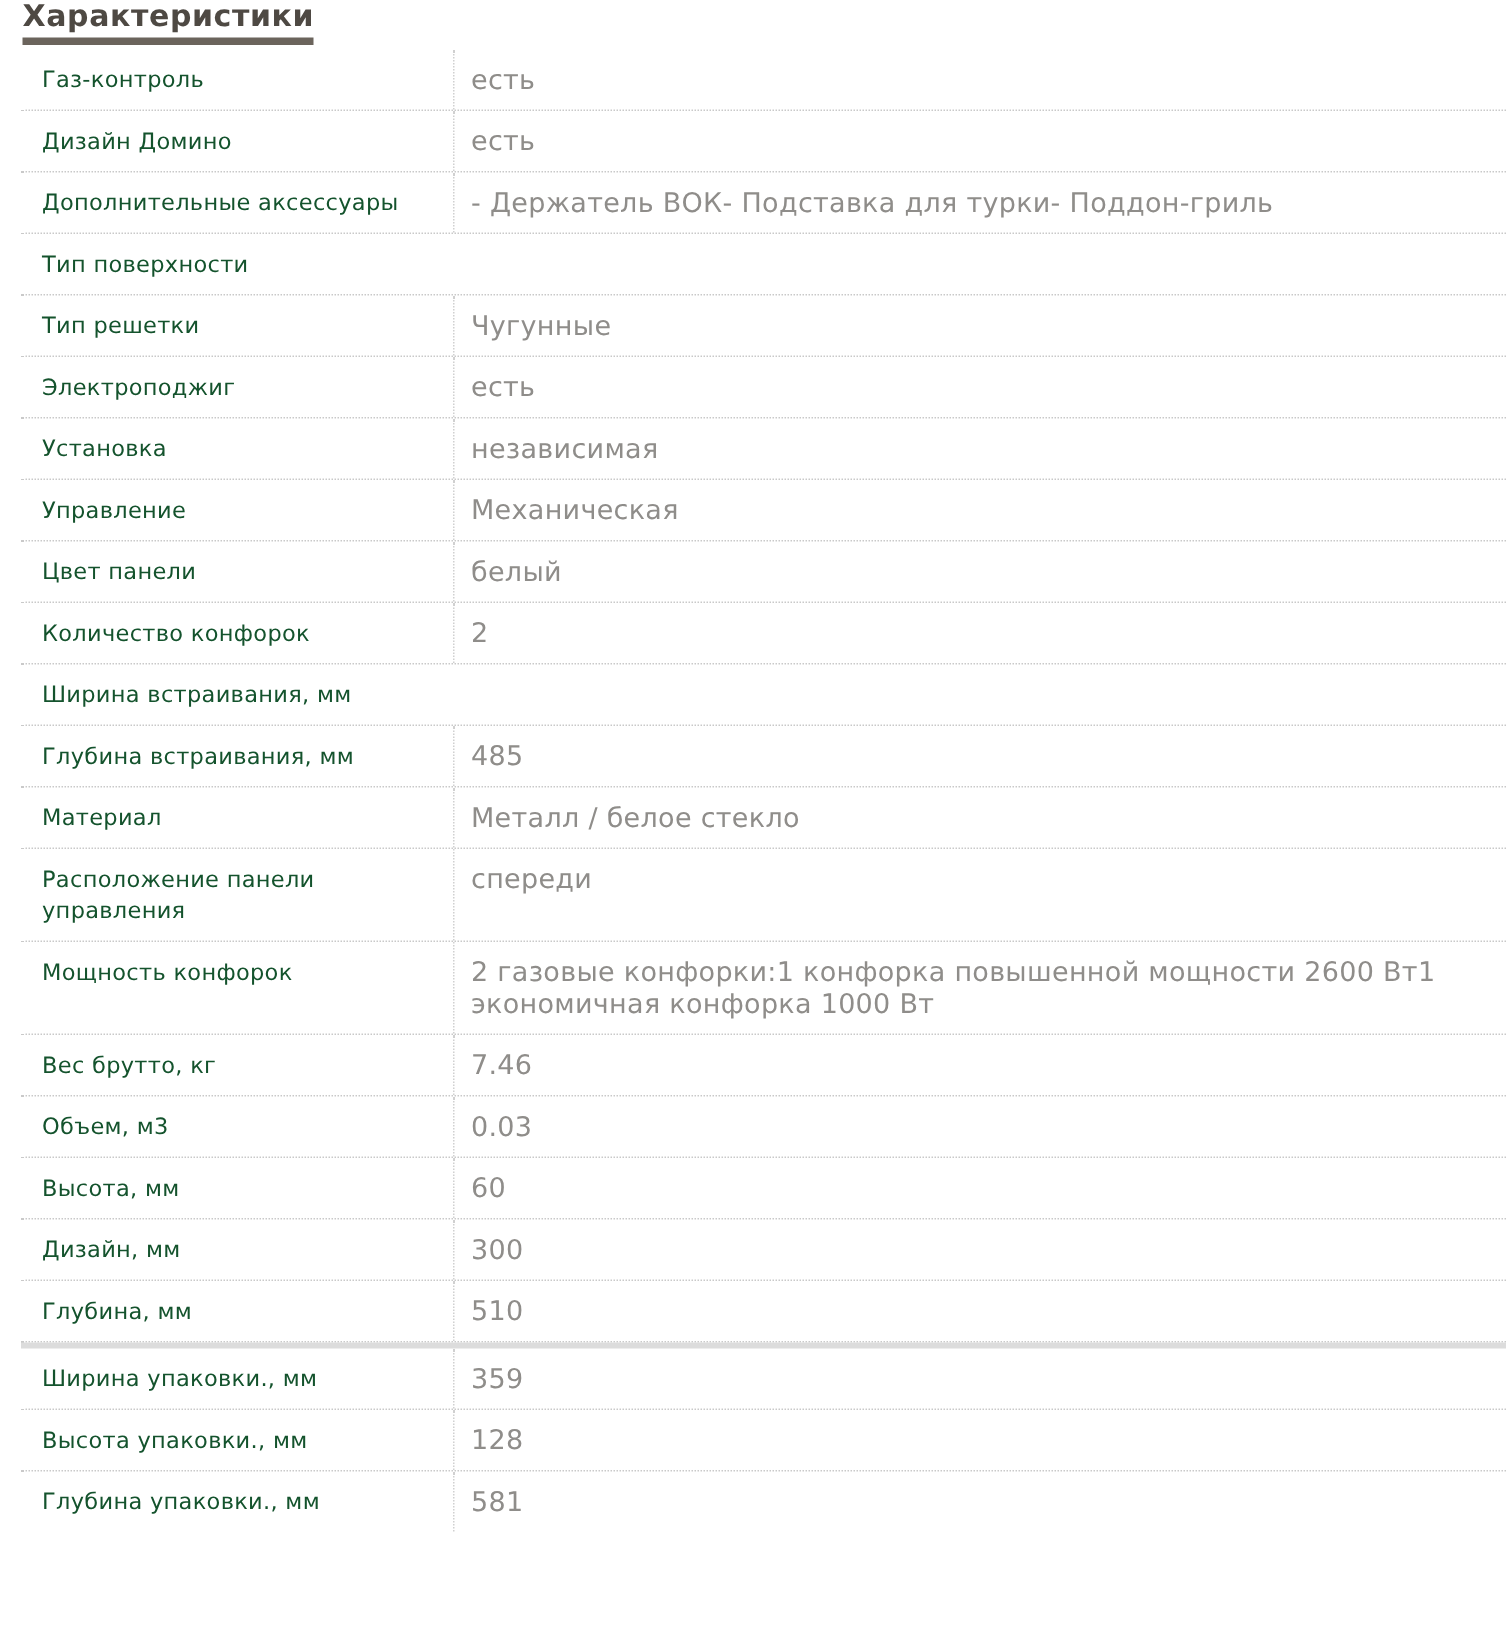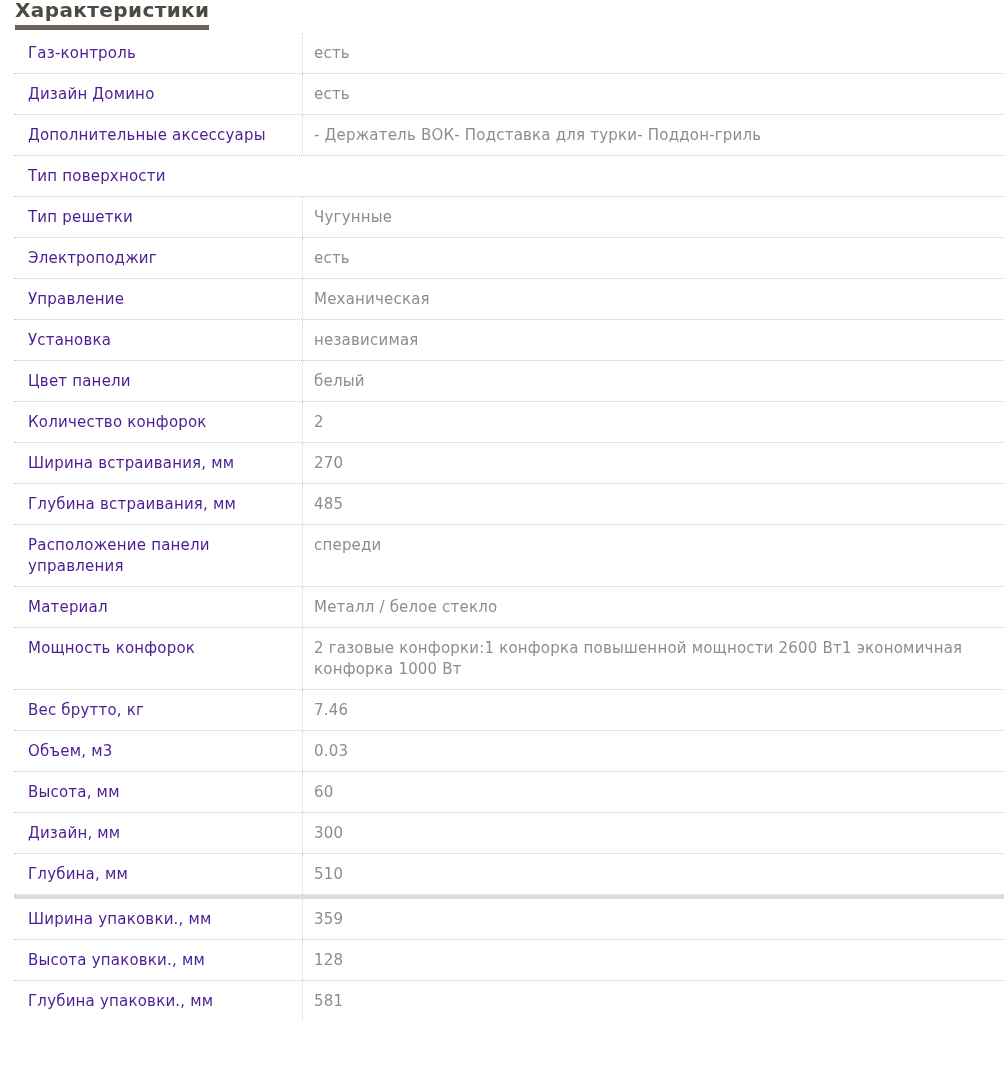--- a/index.html
+++ b/index.html
@@ -41,28 +41,28 @@
     border-bottom: none;
   }
   .spec-label {
     width: 288px;
     flex: 0 0 288px;
     box-sizing: border-box;
     padding: 10px 26px 9px 14px;
     font-size: 15px;
     line-height: 21px;
     letter-spacing: 0.2px;
-    color: #4c1d95;
+    color: #14532d;
   }
   .spec-value {
     flex: 1 1 auto;
     box-sizing: border-box;
     border-left: 1px dotted #d0d0d0;
     padding: 10px 14px 9px 11px;
-    font-size: 15px;
+    font-size: 18px;
     line-height: 21px;
     letter-spacing: 0.2px;
     color: #8f8d8a;
   }
   .solid-divider {
     height: 4px;
     background: #dcdcdc;
   }
 </style>
 </head>
@@ -89,50 +89,49 @@
       </div>
       <div class="spec-row">
         <div class="spec-label">Тип решетки</div>
         <div class="spec-value">Чугунные</div>
       </div>
       <div class="spec-row">
         <div class="spec-label">Электроподжиг</div>
         <div class="spec-value">есть</div>
       </div>
       <div class="spec-row">
+        <div class="spec-label">Установка</div>
+        <div class="spec-value">независимая</div>
+      </div>
+      <div class="spec-row">
         <div class="spec-label">Управление</div>
         <div class="spec-value">Механическая</div>
-      </div>
-      <div class="spec-row">
-        <div class="spec-label">Установка</div>
-        <div class="spec-value">независимая</div>
       </div>
       <div class="spec-row">
         <div class="spec-label">Цвет панели</div>
         <div class="spec-value">белый</div>
       </div>
       <div class="spec-row">
         <div class="spec-label">Количество конфорок</div>
         <div class="spec-value">2</div>
       </div>
       <div class="spec-row">
         <div class="spec-label">Ширина встраивания, мм</div>
-        <div class="spec-value">270</div>
       </div>
       <div class="spec-row">
         <div class="spec-label">Глубина встраивания, мм</div>
         <div class="spec-value">485</div>
       </div>
       <div class="spec-row">
+        <div class="spec-label">Материал</div>
+        <div class="spec-value">Металл / белое стекло</div>
+      </div>
+      <div class="spec-row">
         <div class="spec-label">Расположение панели управления</div>
         <div class="spec-value">спереди</div>
-      </div>
-      <div class="spec-row">
-        <div class="spec-label">Материал</div>
-        <div class="spec-value">Металл / белое стекло</div>
       </div>
       <div class="spec-row">
         <div class="spec-label">Мощность конфорок</div>
         <div class="spec-value">2 газовые конфорки:1 конфорка повышенной мощности 2600 Вт1 экономичная конфорка 1000 Вт</div>
       </div>
       <div class="spec-row">
         <div class="spec-label">Вес брутто, кг</div>
         <div class="spec-value">7.46</div>
       </div>
       <div class="spec-row">

